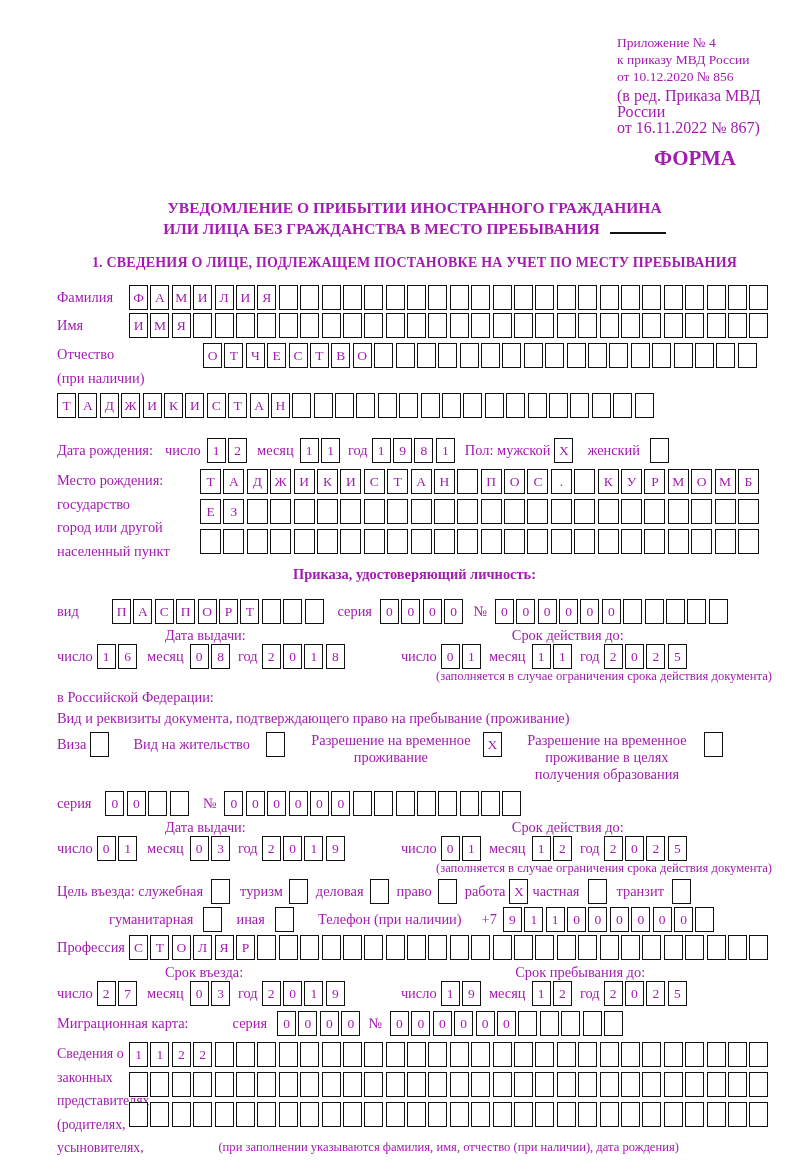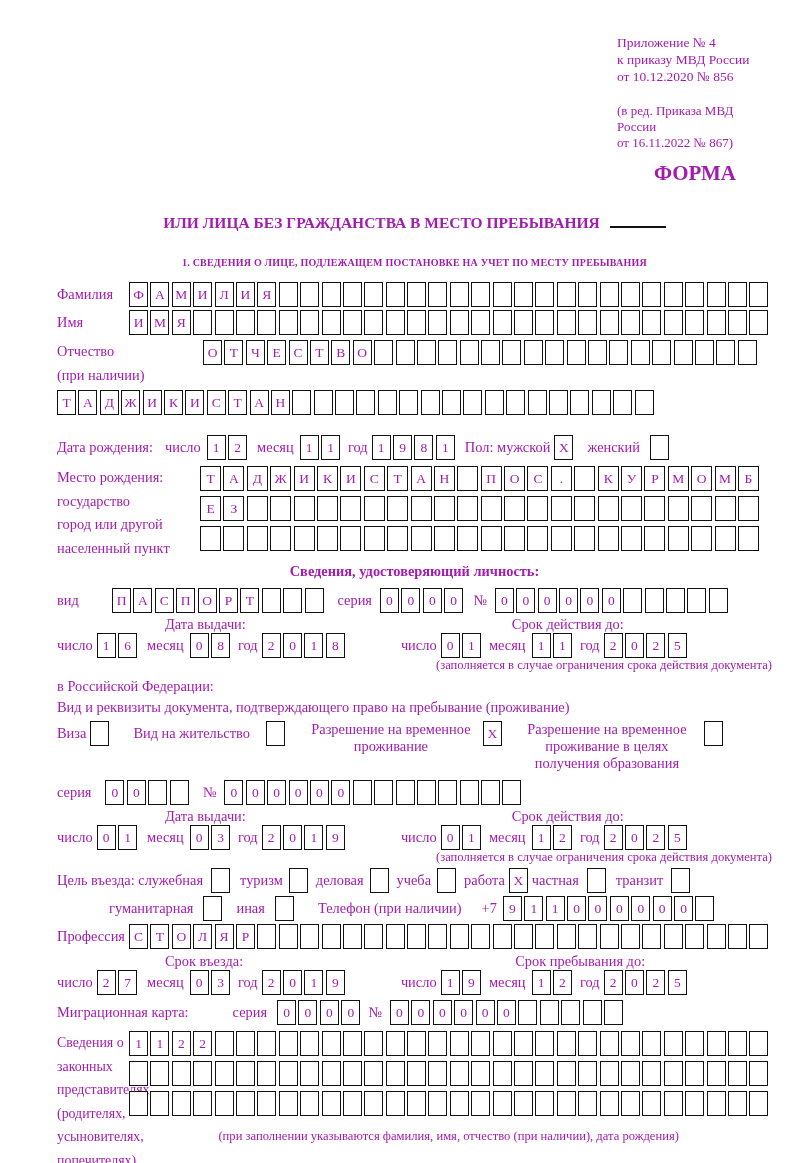--- a/index.html
+++ b/index.html
@@ -2,25 +2,25 @@
 <html><head>
 <meta charset="utf-8">
 <style>
   html,body{margin:0;padding:0;background:#e8e8e8;}
   .page{
     width:800px;height:1163px;margin:0 auto;background:#fff;color:#a21caf;
     font-family:"Liberation Serif","DejaVu Serif",serif;
     box-sizing:border-box;padding:34px 28px 0 57px;overflow:hidden;position:relative;
   }
   .appendix{margin-left:560px;font-size:13.5px;line-height:17px;}
-  .appendix-small{font-size:13px;line-height:16px;margin-top:18px;}
+  .appendix-small{font-size:16px;line-height:16px;margin-top:3px;}
   .forma{text-align:right;padding-right:36px;font-weight:bold;font-size:21px;margin-top:10px;}
   .title{text-align:center;font-weight:bold;font-size:15.5px;line-height:21px;margin-top:26px;}
   .uline{display:inline-block;width:56px;border-bottom:2px solid #111;height:14px;margin-left:10px;}
-  .sect{font-weight:bold;font-size:10px;margin-top:24px;text-align:center;white-space:nowrap;letter-spacing:.2px;}
+  .sect{font-weight:bold;font-size:14px;margin-top:16px;text-align:center;white-space:nowrap;letter-spacing:.2px;}
   .rows{margin-top:14px;}
   .row{display:flex;align-items:flex-start;margin-bottom:3px;}
   .lbl{font-size:14.4px;line-height:25px;white-space:nowrap;flex:none;}
   .small{font-size:12.6px;line-height:16px;}
   .cells{display:inline-flex;gap:2.4px;flex:none;}
   .cell{box-sizing:border-box;width:19px;height:25px;border:1.6px solid #111;background:#fff;
         display:flex;align-items:center;justify-content:center;font-size:13.5px;flex:none;}
   .wide .cell{width:21px;}
   .stack{display:flex;flex-direction:column;gap:5px;flex:none;}
   .lblcol{flex:none;}
@@ -44,20 +44,21 @@
     <div>от 10.12.2020 № 856</div>
     <div class="appendix-small">
       <div>(в ред. Приказа МВД России</div>
       <div>от 16.11.2022 № 867)</div>
     </div>
   </div>
 
   <div class="forma">ФОРМА</div>
 
   <div class="title">
+    <div>УВЕДОМЛЕНИЕ О ПРИБЫТИИ ИНОСТРАННОГО ГРАЖДАНИНА</div>
     <div>
       <span>ИЛИ ЛИЦА БЕЗ ГРАЖДАНСТВА В МЕСТО ПРЕБЫВАНИЯ</span><span class="uline"></span>
     </div>
   </div>
 
   <div class="sect">1. СВЕДЕНИЯ О ЛИЦЕ, ПОДЛЕЖАЩЕМ ПОСТАНОВКЕ НА УЧЕТ ПО МЕСТУ ПРЕБЫВАНИЯ</div>
 
   <div class="rows">
 
     <div class="row">
@@ -311,23 +312,23 @@
             <span class="cell"></span>
             <span class="cell"></span>
             <span class="cell"></span>
             <span class="cell"></span>
             <span class="cell"></span>
             <span class="cell"></span>
           </span>
       </div>
     </div>
 
-    <div class="hdr bold" style="text-align:center;margin-top:2px">Сведения, удостоверяющий личность:</div>
-
-    <div class="row" style="margin-top:8px">
+    <div class="hdr bold" style="text-align:center;margin-top:2px">Приказа, удостоверяющий личность:</div>
+
+    <div class="row" style="margin-top:16px">
       <span class="lbl" style="width:55px">вид</span>
       <span class="cells">
           <span class="cell">П</span>
           <span class="cell">А</span>
           <span class="cell">С</span>
           <span class="cell">П</span>
           <span class="cell">О</span>
           <span class="cell">Р</span>
           <span class="cell">Т</span>
           <span class="cell"></span>
@@ -500,21 +501,21 @@
           <span class="cell"></span>
         </span>
       <span class="lbl ml10">туризм</span>
       <span class="cells ml6">
           <span class="cell"></span>
         </span>
       <span class="lbl ml8">деловая</span>
       <span class="cells ml6">
           <span class="cell"></span>
         </span>
-      <span class="lbl ml8">учеба</span>
+      <span class="lbl ml8">право</span>
       <span class="cells ml6">
           <span class="cell"></span>
         </span>
       <span class="lbl ml8">работа</span>
       <span class="cells ml4">
           <span class="cell">X</span>
         </span>
       <span class="lbl ml4">частная</span>
       <span class="cells ml8">
           <span class="cell"></span>

